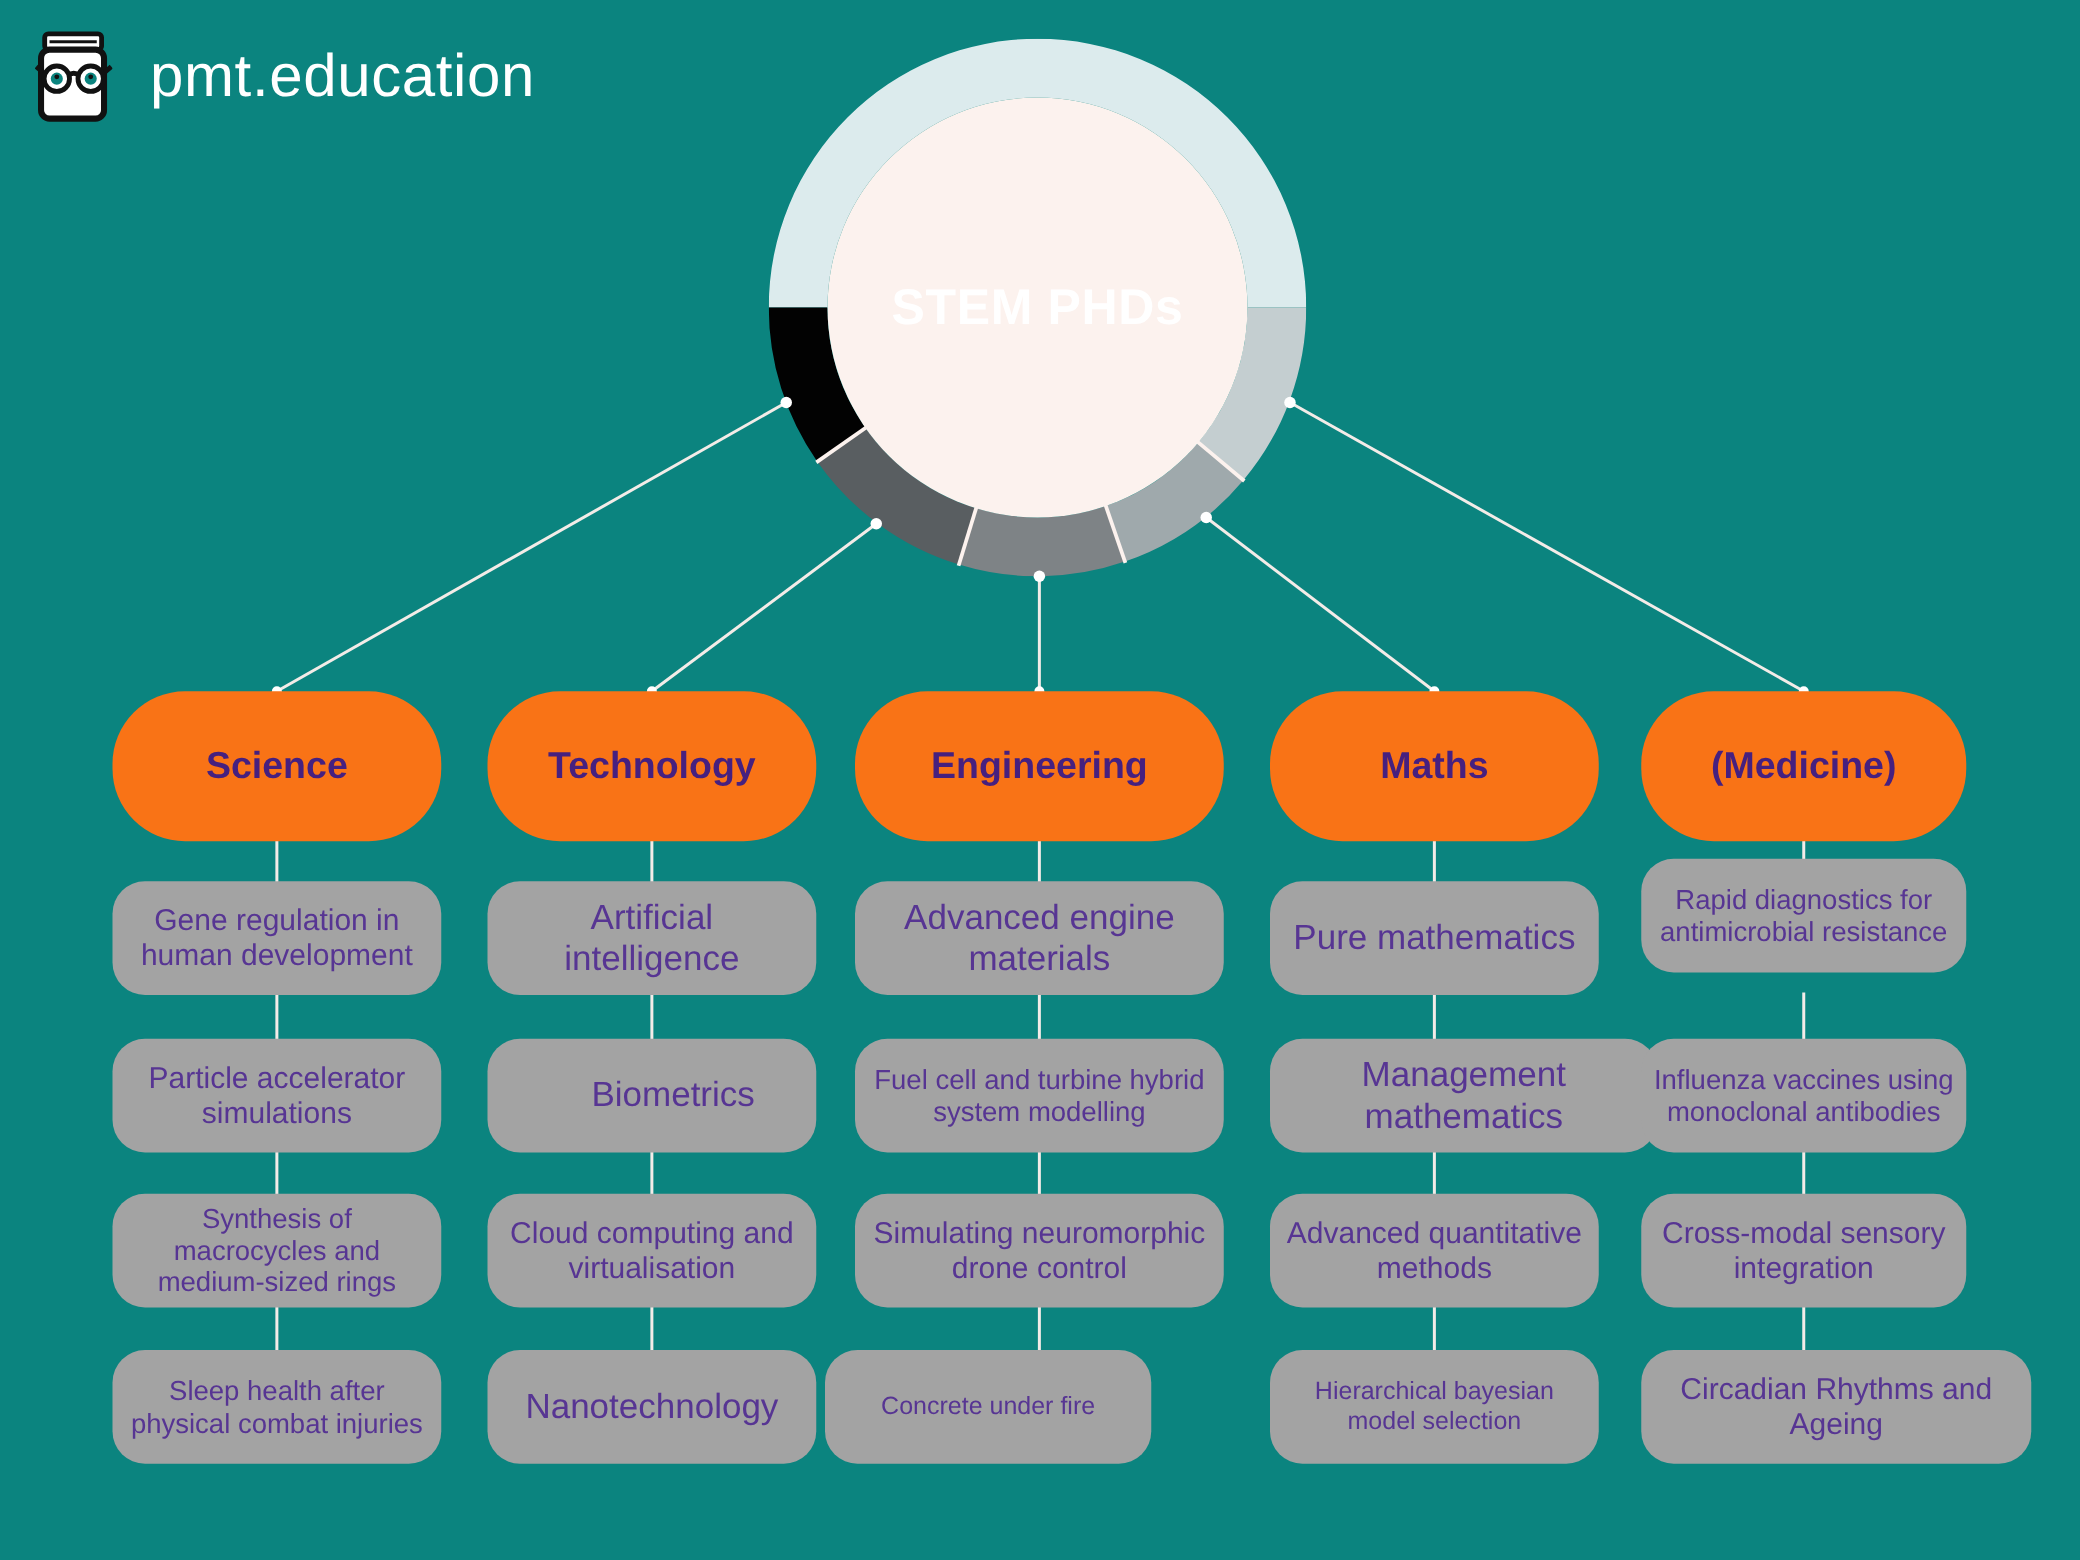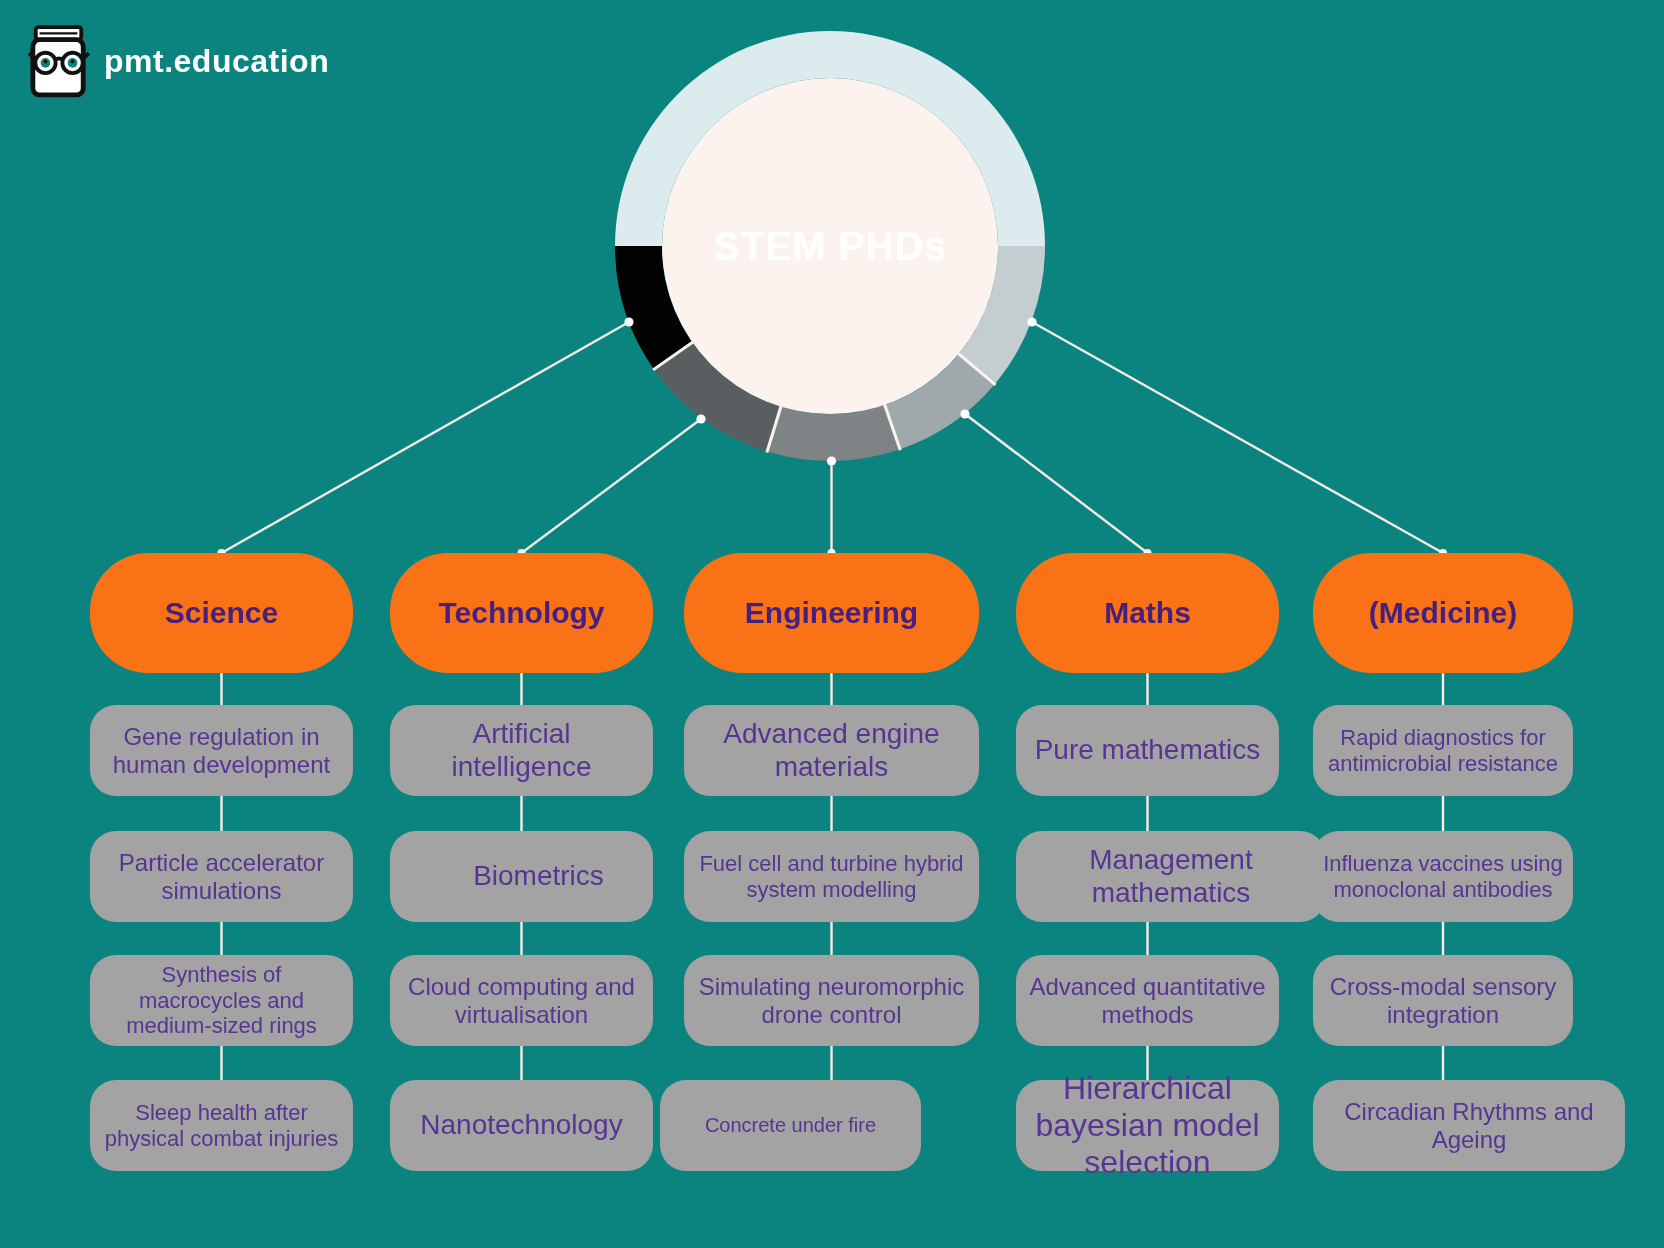--- a/index.html
+++ b/index.html
@@ -9,21 +9,21 @@
     font-family:"Liberation Sans", sans-serif;
   }
   .overlay{position:absolute;left:0;top:0;z-index:1;}
   .donut{position:absolute;left:615px;top:31px;width:430px;height:430px;z-index:0;}
   .center-title{
     position:absolute;left:615px;top:31px;width:430px;height:430px;
     display:flex;align-items:center;justify-content:center;z-index:2;
     font-size:40px;font-weight:bold;color:#ffffff;letter-spacing:.5px;
   }
   .brand{position:absolute;left:28px;top:24px;display:flex;align-items:center;gap:14px;z-index:3;}
-  .brand-text{color:#ffffff;font-size:32px;font-weight:bold;letter-spacing:.5px;}
+  .brand-text{color:#ffffff;font-size:48px;font-weight:normal;letter-spacing:.5px;margin-left:16px;}
   .pill{
     position:absolute;height:120px;border-radius:58px;background:#f97316;
     display:flex;align-items:center;justify-content:center;z-index:2;
     font-size:30px;font-weight:bold;color:#46207f;text-align:center;
   }
   .card{
     position:absolute;height:91px;border-radius:26px;background:#a3a3a3;
     display:flex;align-items:center;justify-content:center;z-index:2;
     color:#573593;text-align:center;padding:0 10px;box-sizing:border-box;
     line-height:1.16;
@@ -123,19 +123,19 @@
     <div class="card" style="left: 390px; top: 1080px; width: 263px; font-size: 28px;">Nanotechnology</div>
     <div class="pill" style="left: 684px; top: 553px; width: 295px;">Engineering</div>
     <div class="card" style="left: 684px; top: 705px; width: 295px; font-size: 28px;">Advanced engine materials</div>
     <div class="card" style="left: 684px; top: 831px; width: 295px; font-size: 22px;">Fuel cell and turbine hybrid system modelling</div>
     <div class="card" style="left: 684px; top: 955px; width: 295px; font-size: 24px;">Simulating neuromorphic drone control</div>
     <div class="card" style="left: 660px; top: 1080px; width: 261px; font-size: 20px;">Concrete under fire</div>
     <div class="pill" style="left: 1016px; top: 553px; width: 263px;">Maths</div>
     <div class="card" style="left: 1016px; top: 705px; width: 263px; font-size: 28px;">Pure mathematics</div>
     <div class="card" style="left: 1016px; top: 831px; width: 310px; font-size: 28px;">Management mathematics</div>
     <div class="card" style="left: 1016px; top: 955px; width: 263px; font-size: 24px;">Advanced quantitative methods</div>
-    <div class="card" style="left: 1016px; top: 1080px; width: 263px; font-size: 32px;">Hierarchical bayesian model selection</div>
+    <div class="card" style="left: 1016px; top: 1080px; width: 263px; font-size: 20px;">Hierarchical bayesian model selection</div>
     <div class="pill" style="left: 1313px; top: 553px; width: 260px;">(Medicine)</div>
-    <div class="card" style="left: 1313px; top: 705px; width: 260px; font-size: 22px;">Rapid diagnostics for antimicrobial resistance</div>
+    <div class="card" style="left: 1313px; top: 687px; width: 260px; font-size: 22px;">Rapid diagnostics for antimicrobial resistance</div>
     <div class="card" style="left: 1313px; top: 831px; width: 260px; font-size: 22px;">Influenza vaccines using monoclonal antibodies</div>
     <div class="card" style="left: 1313px; top: 955px; width: 260px; font-size: 24px;">Cross-modal sensory integration</div>
     <div class="card" style="left: 1313px; top: 1080px; width: 312px; font-size: 24px;">Circadian Rhythms and Ageing</div>
   </div>
 
 </body></html>

